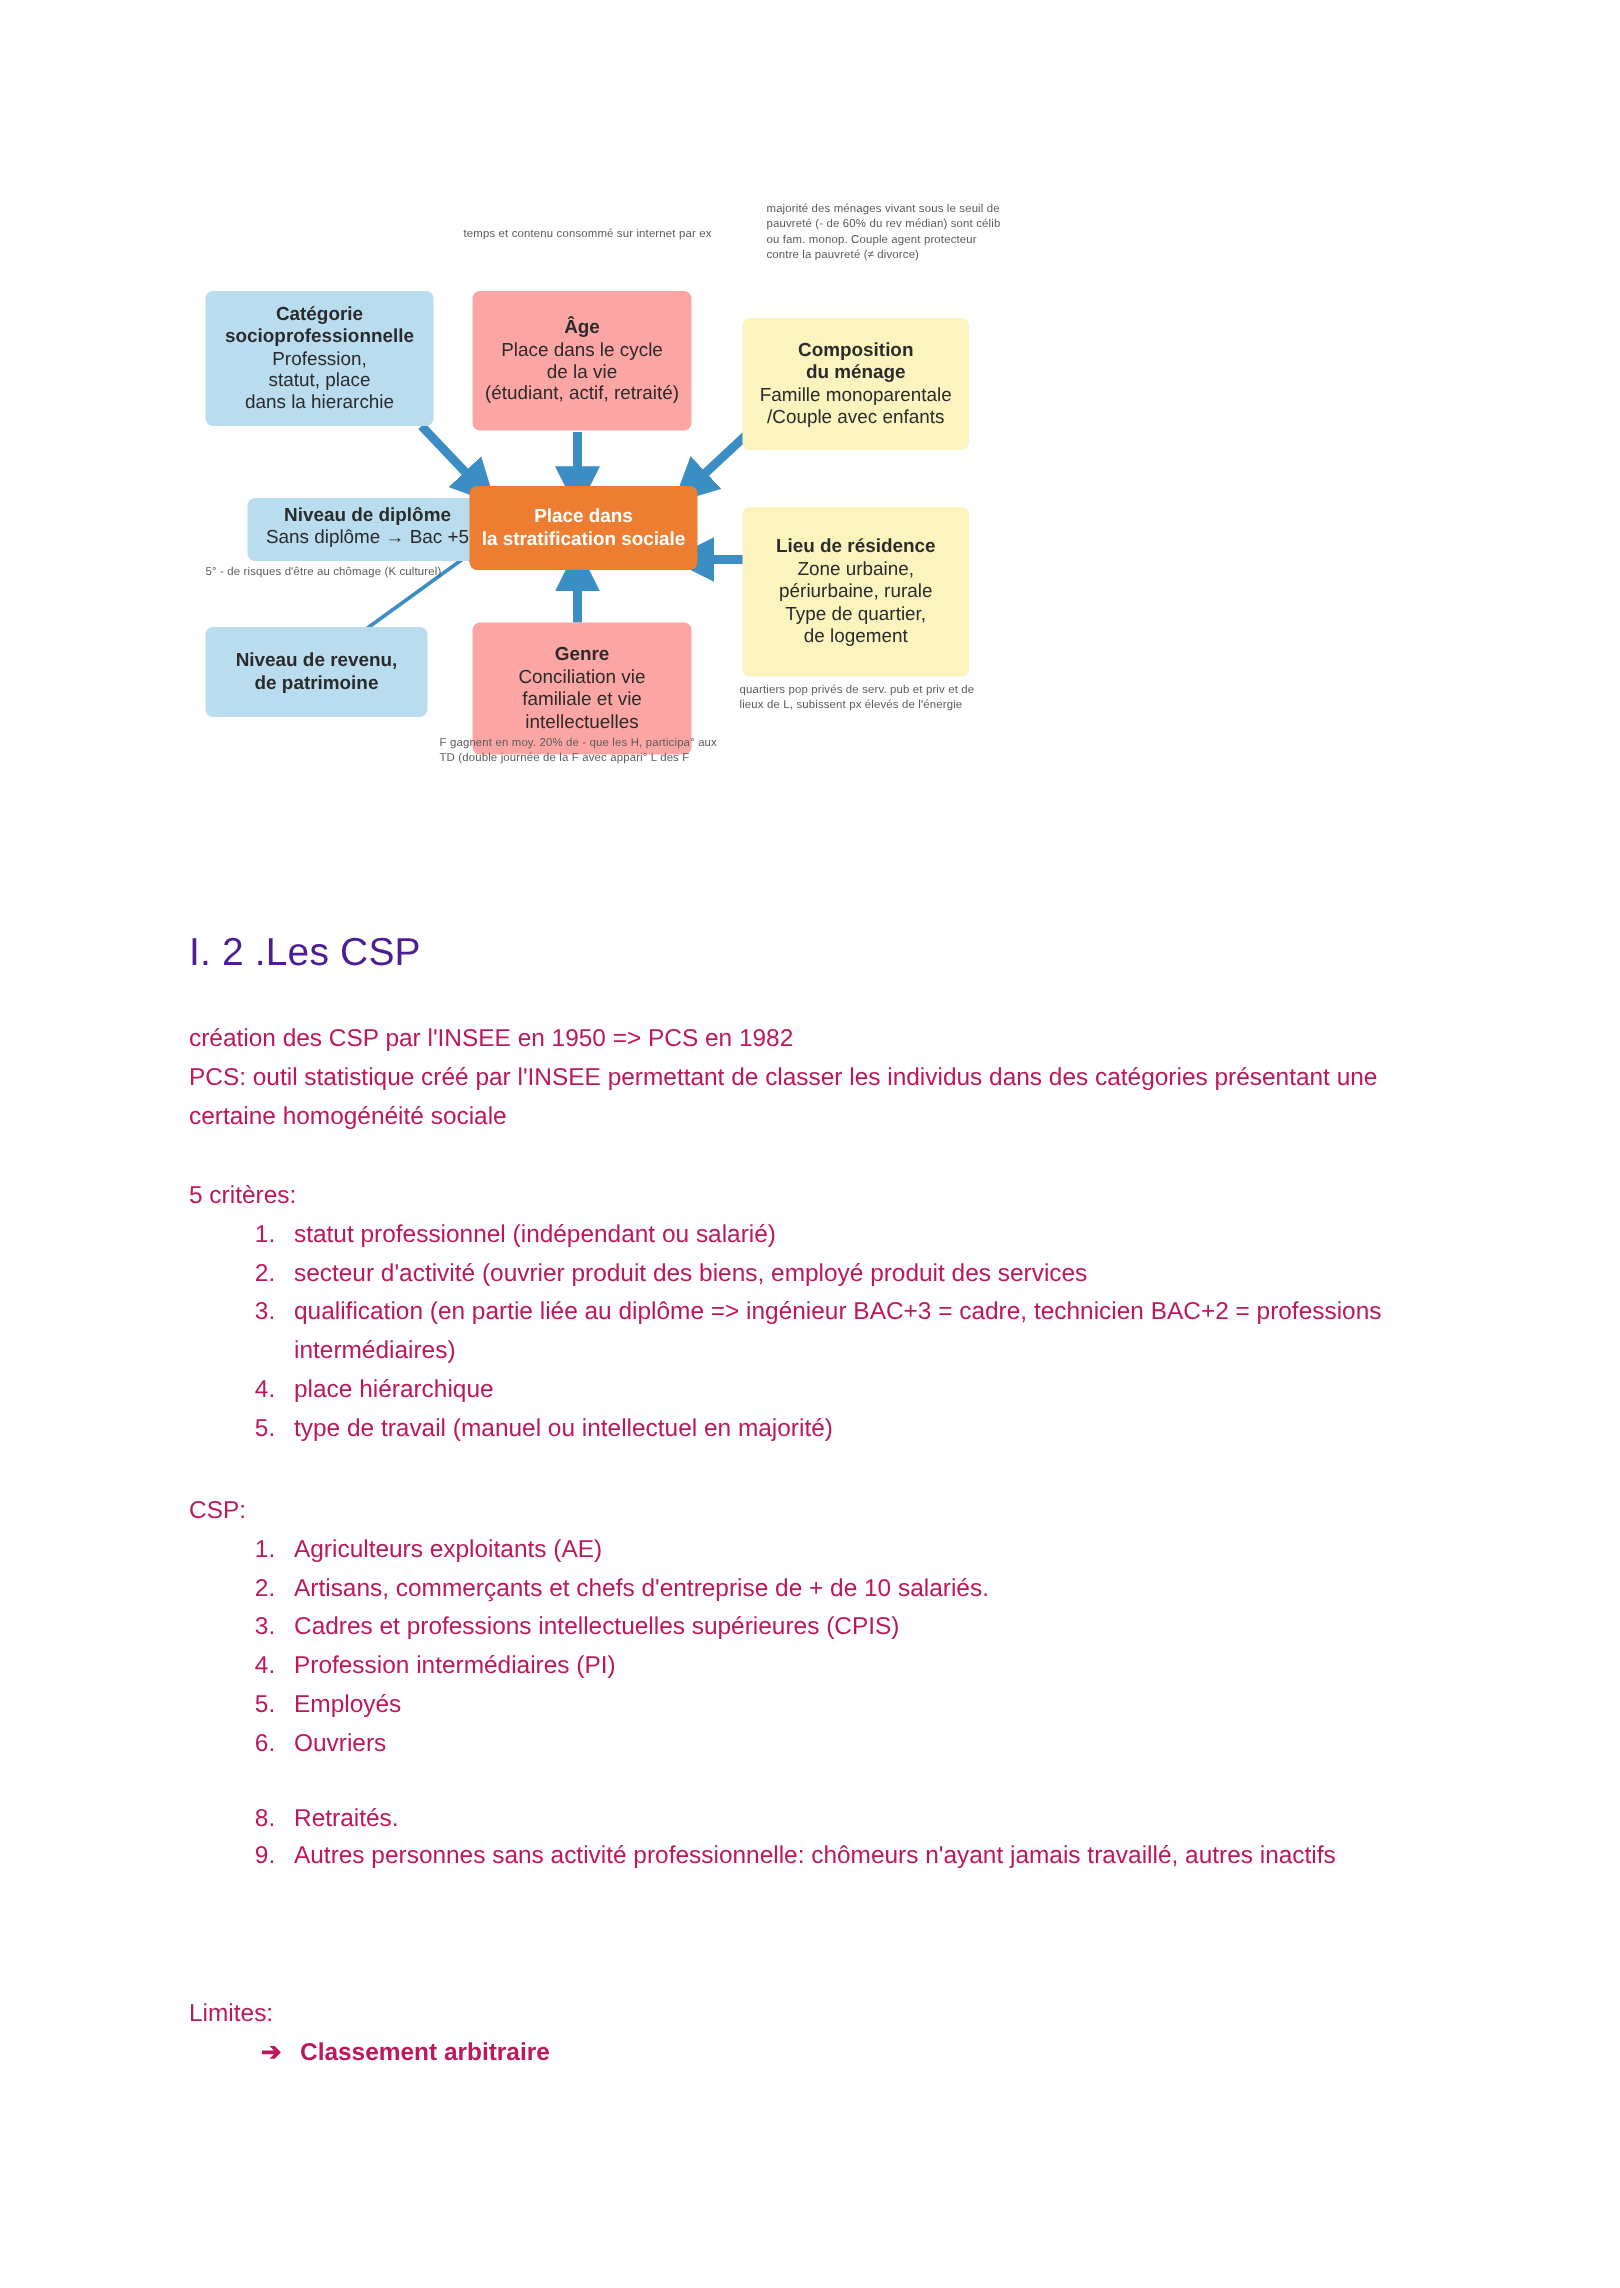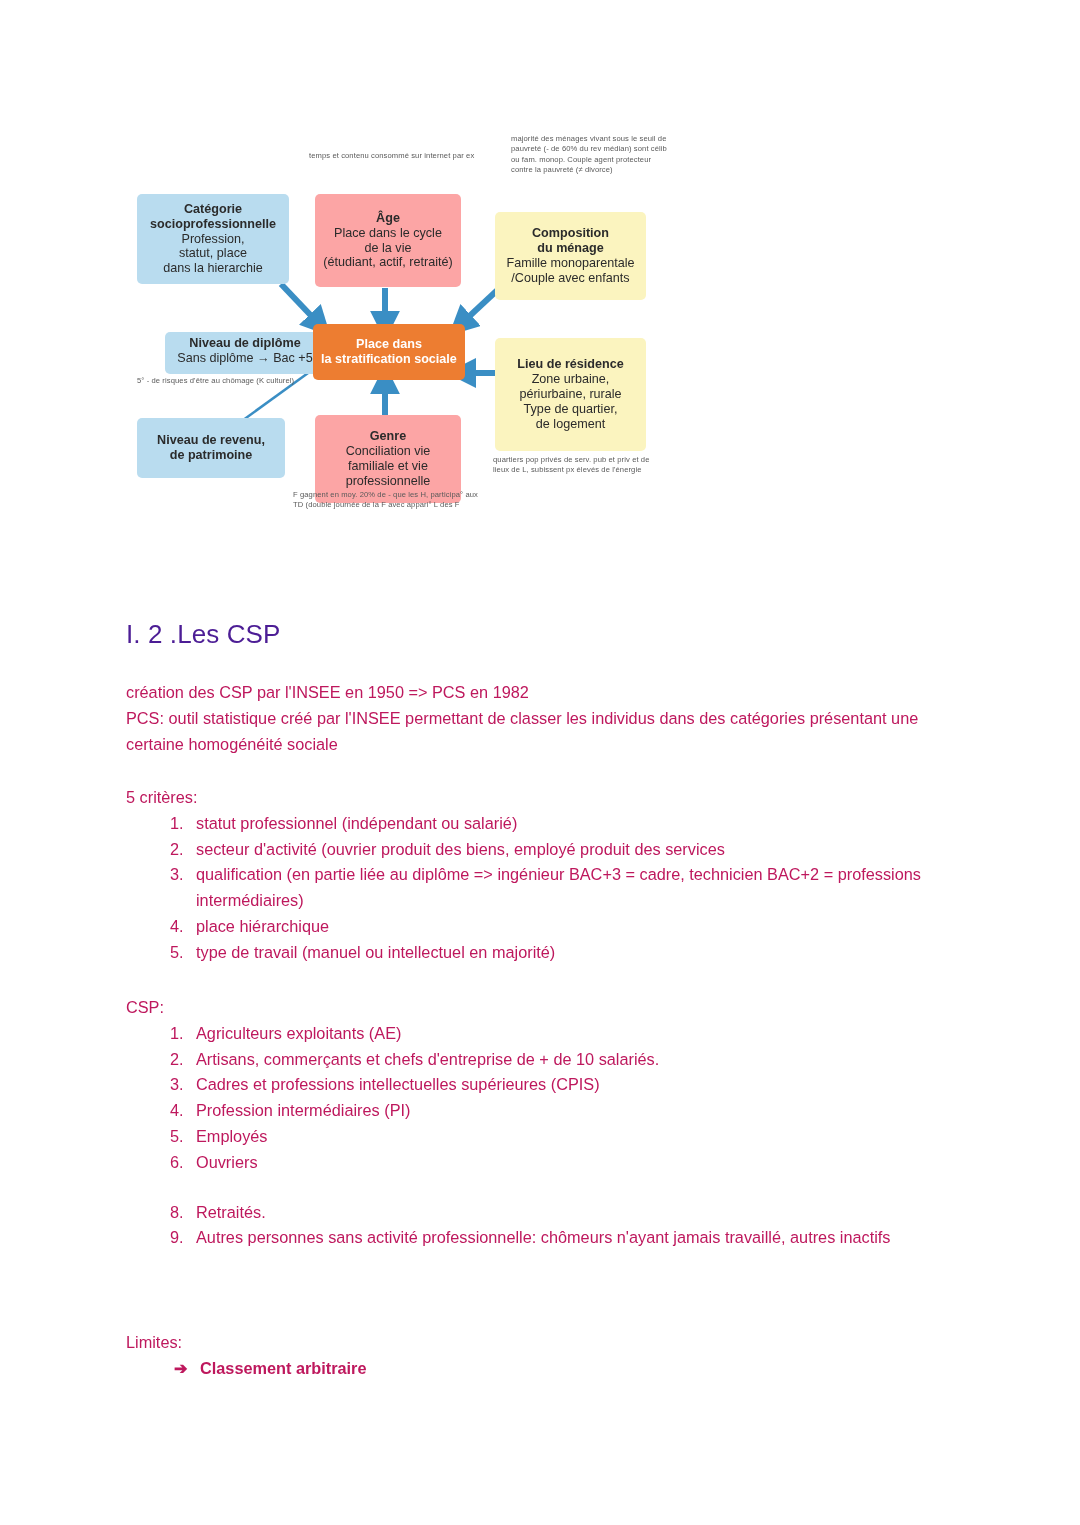--- a/index.html
+++ b/index.html
@@ -186,21 +186,21 @@
 
     <div class="dbox blue" style="left:4px; top:290px; width:148px; height:60px; font-size:12.6px;">
       <span class="t">Niveau de revenu,</span>
       <span class="t">de patrimoine</span>
     </div>
 
     <div class="dbox peach" style="left:182px; top:287px; width:146px; height:88px; font-size:12.6px;">
       <span class="t">Genre</span>
       <span class="s">Conciliation vie</span>
       <span class="s">familiale et vie</span>
-      <span class="s">professionnelle</span>
+      <span class="s">intellectuelles</span>
     </div>
 
     <div class="dbox orange" style="left:180px; top:196px; width:152px; height:56px; font-size:12.6px;">
       <span class="t">Place dans</span>
       <span class="t">la stratification sociale</span>
     </div>
 
     <div class="note" style="left:176px; top:23px; width:170px;">temps et contenu consommé sur internet par ex</div>
 
     <div class="note" style="left:378px; top:6px; width:162px;">majorité des ménages vivant sous le seuil de pauvreté (-  de 60% du rev médian) sont célib ou fam. monop. Couple agent protecteur contre la pauvreté (≠ divorce)</div>

